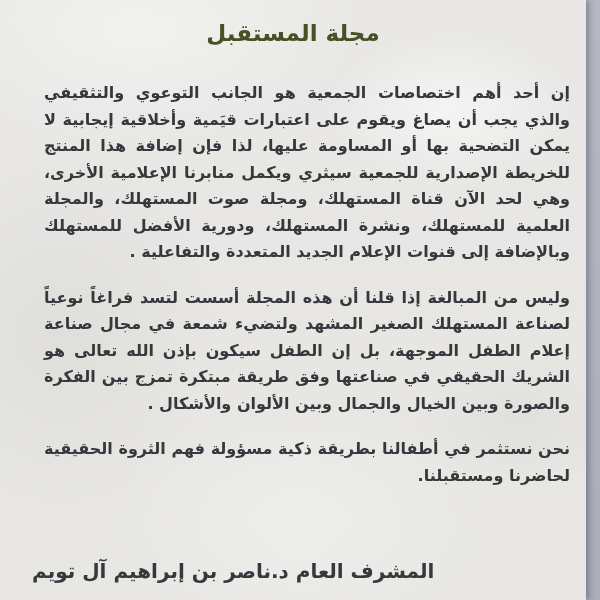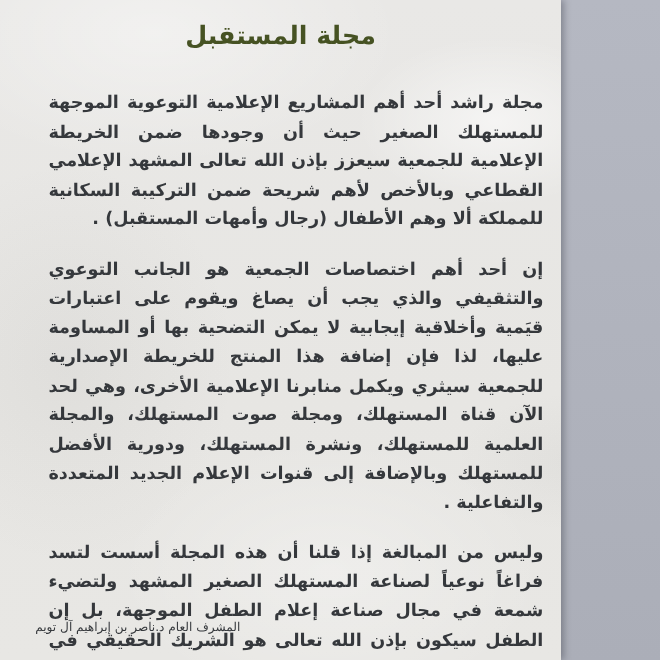--- a/index.html
+++ b/index.html
@@ -9,21 +9,21 @@
     height: 600px;
     overflow: hidden;
   }
   body {
     
     background: linear-gradient(180deg, var(--band-color) 0%, #abaeb8 100%);
     font-family: "DejaVu Sans", sans-serif;
   }
   .page {
     position: relative;
-    width: 510px;
+    width: 586px;
     height: 600px;
     direction: rtl;
     color: var(--text-color);
     background:
       radial-gradient(ellipse 180px 110px at 450px 110px, rgba(255,255,255,0.55), transparent 70%),
       radial-gradient(ellipse 300px 160px at 140px 30px,  rgba(255,255,255,0.40), transparent 75%),
       radial-gradient(ellipse 220px 260px at 60px 330px,  rgba(120,120,118,0.07), transparent 70%),
       radial-gradient(ellipse 260px 160px at 300px 520px, rgba(255,255,255,0.30), transparent 75%),
       radial-gradient(ellipse 150px 90px at 520px 420px,  rgba(120,120,118,0.06), transparent 70%),
       linear-gradient(180deg, var(--paper-color) 0%, #e7e6e3 60%, #e8e7e4 100%);
@@ -52,22 +52,22 @@
     text-align: justify;
     text-justify: inter-word;
   }
   .signature {
     position: absolute;
     left: 32px;
     bottom: 18px;
     text-align: center;
   }
   .signature .sig-name {
-    font-size: 11px;
-    font-weight: normal;
+    font-size: 20px;
+    font-weight: bold;
     line-height: 22px;
   }
   .signature .sig-role {
     font-size: 12px;
     font-weight: bold;
     line-height: 18px;
     margin-top: 2px;
     color: #3b3e43;
   }
   .scan-edge {
@@ -79,21 +79,20 @@
   }
 </style>
 </head>
 <body>
 
 <div class="page">
 
   <h1 class="title">مجلة المستقبل</h1>
 
   <div class="body-text">
-    <p>مجلة راشد أحد أهم المشاريع الإعلامية التوعوية الموجهة للمستهلك الصغير حيث أن وجودها ضمن الخريطة الإعلامية للجمعية سيعزز بإذن الله تعالى المشهد الإعلامي القطاعي وبالأخص لأهم شريحة ضمن التركيبة السكانية للمملكة ألا وهم الأطفال (رجال وأمهات المستقبل) .</p>
     <p>إن أحد أهم اختصاصات الجمعية هو الجانب التوعوي والتثقيفي والذي يجب أن يصاغ ويقوم على اعتبارات قيَمية وأخلاقية إيجابية لا يمكن التضحية بها أو المساومة عليها، لذا فإن إضافة هذا المنتج للخريطة الإصدارية للجمعية سيثري ويكمل منابرنا الإعلامية الأخرى، وهي لحد الآن قناة المستهلك، ومجلة صوت المستهلك، والمجلة العلمية للمستهلك، ونشرة المستهلك، ودورية الأفضل للمستهلك وبالإضافة إلى قنوات الإعلام الجديد المتعددة والتفاعلية .</p>
     <p>وليس من المبالغة إذا قلنا أن هذه المجلة أسست لتسد فراغاً نوعياً لصناعة المستهلك الصغير المشهد ولتضيء شمعة في مجال صناعة إعلام الطفل الموجهة، بل إن الطفل سيكون بإذن الله تعالى هو الشريك الحقيقي في صناعتها وفق طريقة مبتكرة تمزج بين الفكرة والصورة وبين الخيال والجمال وبين الألوان والأشكال .</p>
     <p>نحن نستثمر في أطفالنا بطريقة ذكية مسؤولة فهم الثروة الحقيقية لحاضرنا ومستقبلنا.</p>
   </div>
 
   <div class="signature">
     <div class="sig-name">المشرف العام د.ناصر بن إبراهيم آل تويم</div>
   </div>
 
   <div class="scan-edge"></div>

